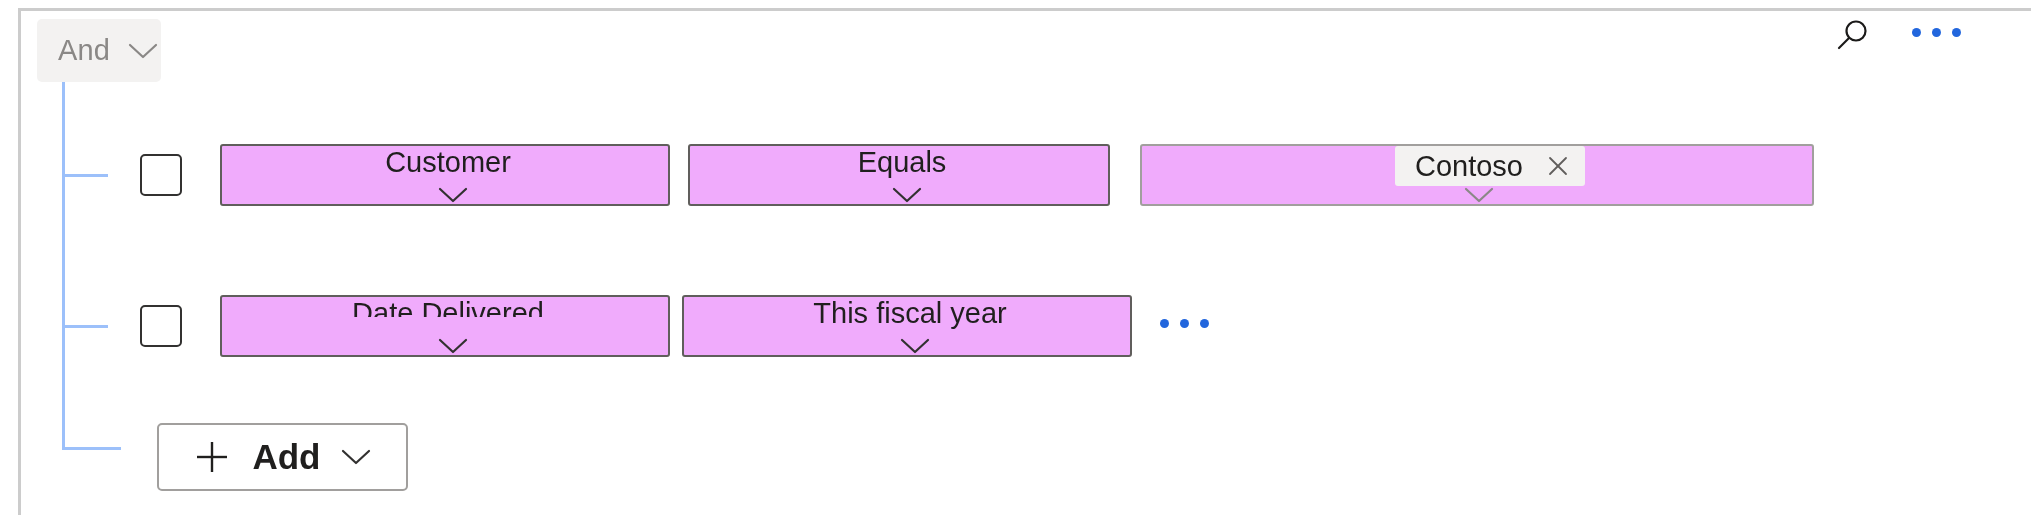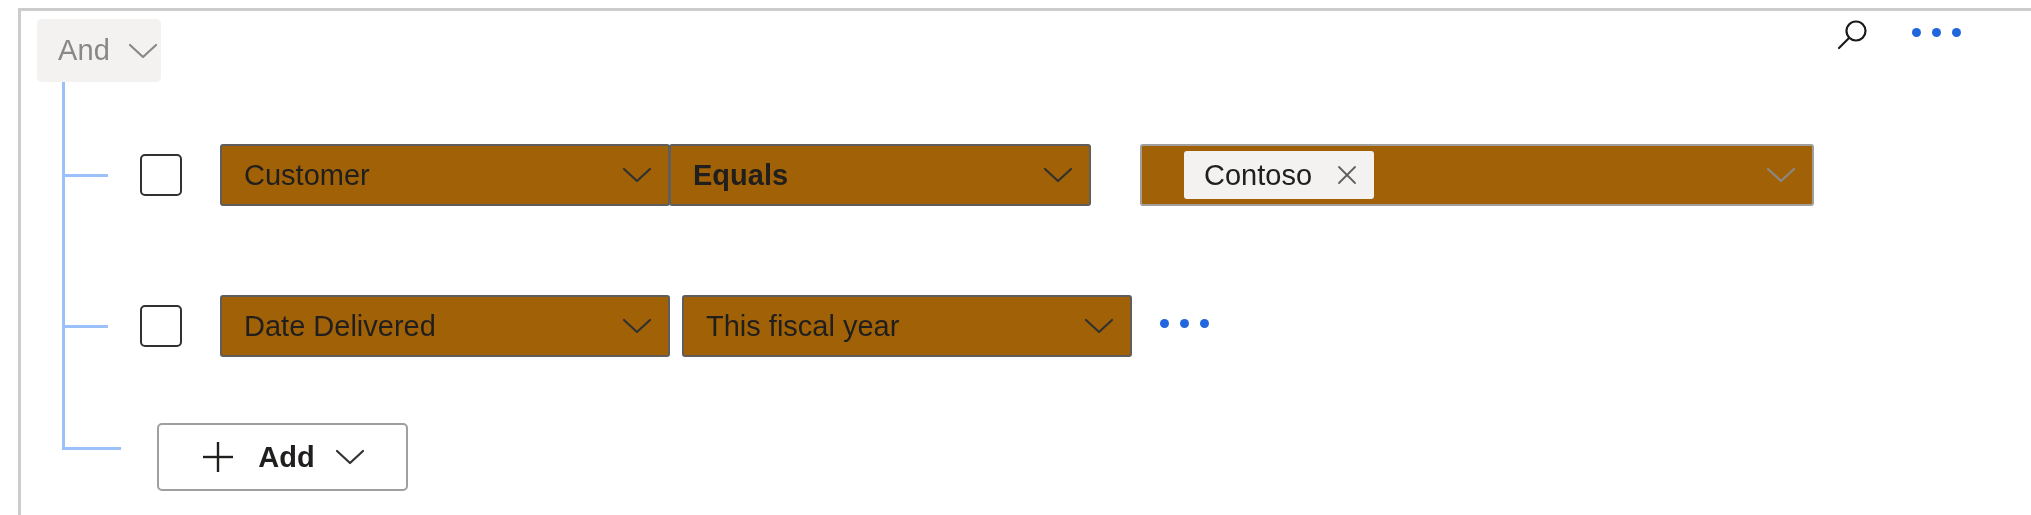--- a/index.html
+++ b/index.html
@@ -108,43 +108,44 @@
     cursor: pointer;
   }
   .row.r1 .checkbox { left: 140px; top: 14px; }
   .row.r2 .checkbox { left: 140px; top: 14px; }
 
   
   .combo {
     position: absolute;
     box-sizing: border-box;
     height: 62px;
-    background: #a16207;
+    background: #f0abfc;
     border: 2px solid #605e5c;
     border-radius: 3px;
     display: flex;
     align-items: center;
     padding: 0 16px 0 22px;
     cursor: pointer;
+    flex-direction: column;
   }
   .combo .combo-text {
     font-size: 29px;
     color: #201f1e;
     white-space: nowrap;
     flex: 1 1 auto;
     overflow: hidden;
   }
   .chev-dark {
     flex: 0 0 auto;
     display: block;
     margin-left: 10px;
   }
 
   .combo.field-r1  { left: 220px; top: 4px;  width: 450px; }
-  .combo.op-r1     { left: 669px; top: 4px;  width: 422px; font-weight: bold; }
+  .combo.op-r1     { left: 688px; top: 4px;  width: 422px; }
   .combo.field-r2  { left: 220px; top: 4px;  width: 450px; gap: 20px; }
   .combo.op-r2     { left: 682px; top: 4px;  width: 450px; }
 
   
   .combo.value-r1 {
     left: 1140px;
     top: 4px;
     width: 674px;
     padding: 0 16px 0 10px;
     border-color: #a19f9d;
@@ -223,21 +224,21 @@
     align-items: center;
     justify-content: center;
     gap: 0;
     cursor: pointer;
   }
   .add-plus {
     flex: 0 0 auto;
     display: block;
   }
   .add-label {
-    font-size: 29px;
+    font-size: 35px;
     font-weight: bold;
     color: #201f1e;
     margin-left: 22px;
     white-space: nowrap;
   }
   .add-button .chev-dark { margin-left: 20px; }
 </style>
 </head>
 <body>
 

